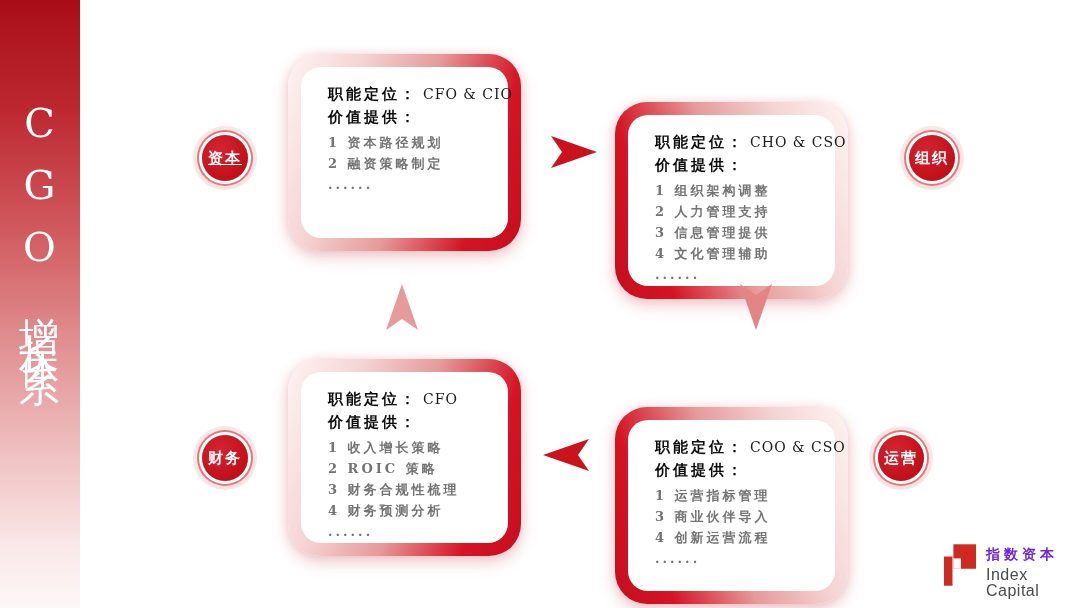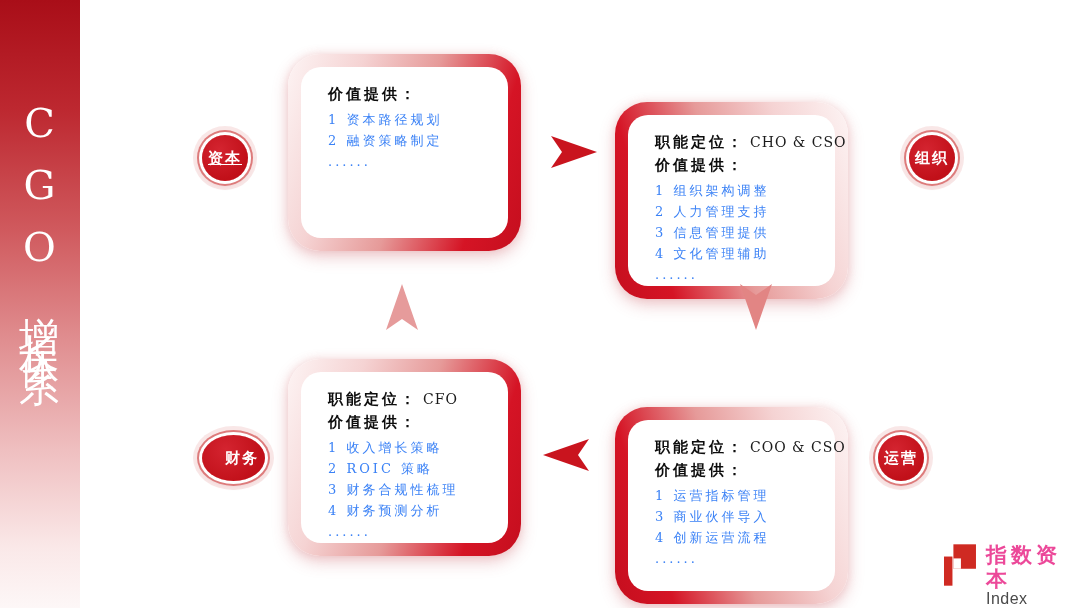--- a/index.html
+++ b/index.html
@@ -29,57 +29,60 @@
   .row-bottom{top:359px;}
   .node-inner{
     background:#ffffff;width:100%;height:100%;border-radius:20px;box-sizing:border-box;
     padding:16px 8px 0 27px;
   }
   .role-line{height:23px;line-height:23px;font-size:15px;color:#101010;white-space:nowrap;}
   .role-label,.value-label{font-weight:bold;letter-spacing:3px;color:#0d0d0d;}
   .role-value{font-size:14px;letter-spacing:1px;padding-left:5px;color:#1b1b1b;}
   .value-line{height:23px;line-height:23px;font-size:15px;}
   .items{margin-top:3px;}
-  .item{height:21px;line-height:21px;font-size:13px;letter-spacing:3px;color:#3b82f6;white-space:nowrap;}
+  .item{height:21px;line-height:21px;font-size:13px;letter-spacing:3px;color:#737373;white-space:nowrap;font-weight:bold;}
   
   .badge{
     position:absolute;width:46px;height:46px;border-radius:50%;
     background:radial-gradient(circle at 38% 32%,#d42430,#c11019 70%);
     color:#fff;display:flex;align-items:center;justify-content:center;
     font-size:15px;font-weight:bold;letter-spacing:2px;
     box-shadow:0 0 0 3px #ffffff, 0 0 0 5px #dd7b7b, 0 0 0 9px rgba(232,160,160,.25), 0 3px 6px rgba(150,30,40,.3);
   }
   .badge-capital{left:202px;top:135px;text-decoration:underline;}
   .badge-org{left:909px;top:135px;}
-  .badge-finance{left:202px;top:435px;padding-left:17px;}
+  .badge-finance{left:202px;top:435px;}
   .badge-ops{left:878px;top:435px;}
   
   .arrow{position:absolute;}
   .arrow-top{left:551px;top:136px;}
   .arrow-right{left:740px;top:284px;}
   .arrow-bottom{left:543px;top:439px;}
   .arrow-left{left:386px;top:284px;}
   
   .logo{position:absolute;left:944px;top:543px;display:flex;align-items:flex-start;gap:10px;
         font-family:"Liberation Sans","DejaVu Sans",sans-serif;}
   .logo-text{display:flex;flex-direction:column;}
-  .logo-cn{font-size:21px;font-weight:700;letter-spacing:4px;color:#ec4899;line-height:24px;font-family:Liberation Serif, serif;}
+  .logo-cn{font-size:14px;font-weight:700;letter-spacing:4px;color:#6d28d9;line-height:24px;font-family:Liberation Serif, serif;}
   .logo-en{font-size:16px;color:#4a4a4a;letter-spacing:.5px;line-height:16px;}
 </style>
 </head>
 <body>
 
 <div class="stage">
 
   <div class="side-bar">
     <div class="side-title">CGO增长体系</div>
   </div>
 
   <div class="node col-left row-top">
     <div class="node-inner">
+      <div class="role-line">
+        <span class="role-label">职能定位：</span><span class="role-value">CFO &amp; CIO</span>
+      </div>
       <div class="value-line">
         <span class="value-label">价值提供：</span>
       </div>
       <div class="items">
         <div class="item">1 资本路径规划</div>
         <div class="item">2 融资策略制定</div>
         <div class="item">......</div>
       </div>
     </div>
   </div>

